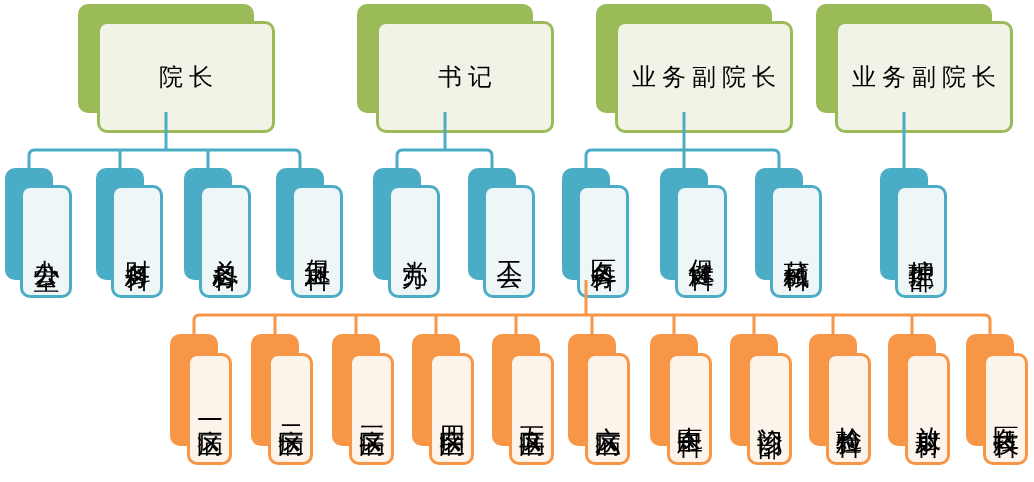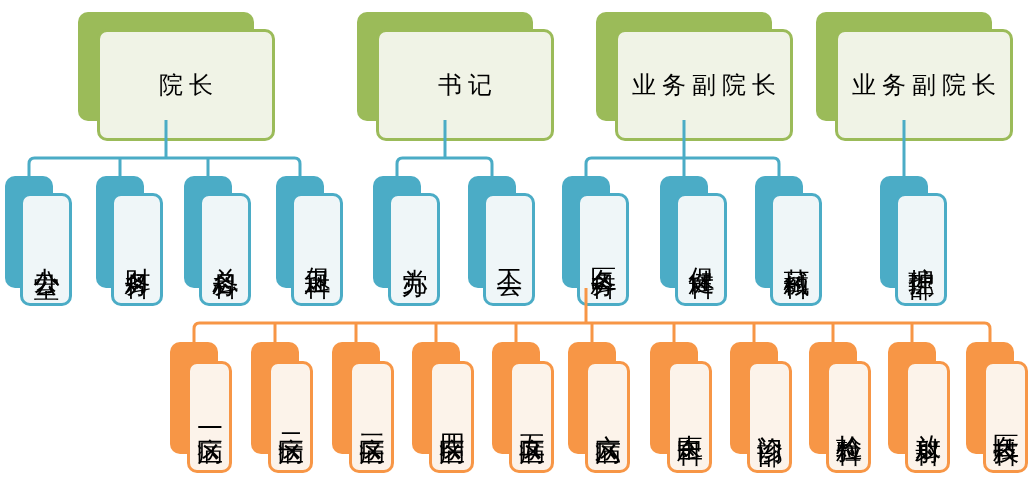--- a/index.html
+++ b/index.html
@@ -1,18 +1,18 @@
 <!DOCTYPE html>
 <html style="--c1: #9BBB59; --f1: #F0F3E6; --c2: #4BACC6; --f2: #EFF6F8; --c3: #F79646; --f3: #FCF3EA; --tx: #000000; --bg: #ffffff;"><head>
 <meta charset="utf-8">
 <style>
   html,body{margin:0;padding:0;background:var(--bg,#fff);}
   body{width:1034px;height:482px;position:relative;overflow:hidden;
        font-family:"Liberation Serif","DejaVu Serif",serif;color:var(--tx,#000);}
-  .stage{position:absolute;left:0;top:8px;width:1034px;height:382px;}
+  .stage{position:absolute;left:0;top:0;width:1034px;height:382px;}
   .node{position:absolute;}
   .sh{position:absolute;left:0;top:0;border-radius:10px;}
   .fr{position:absolute;box-sizing:border-box;border-radius:10px;
       display:flex;align-items:center;justify-content:center;}
   
   .lg .sh{width:176px;height:109px;background:var(--c1);}
   .lg .fr{left:19px;top:17px;width:178px;height:112px;
           background:var(--f1);border:3px solid var(--c1);}
   .hlb{font-size:24px;letter-spacing:6px;margin-right:-6px;white-space:nowrap;}
   

